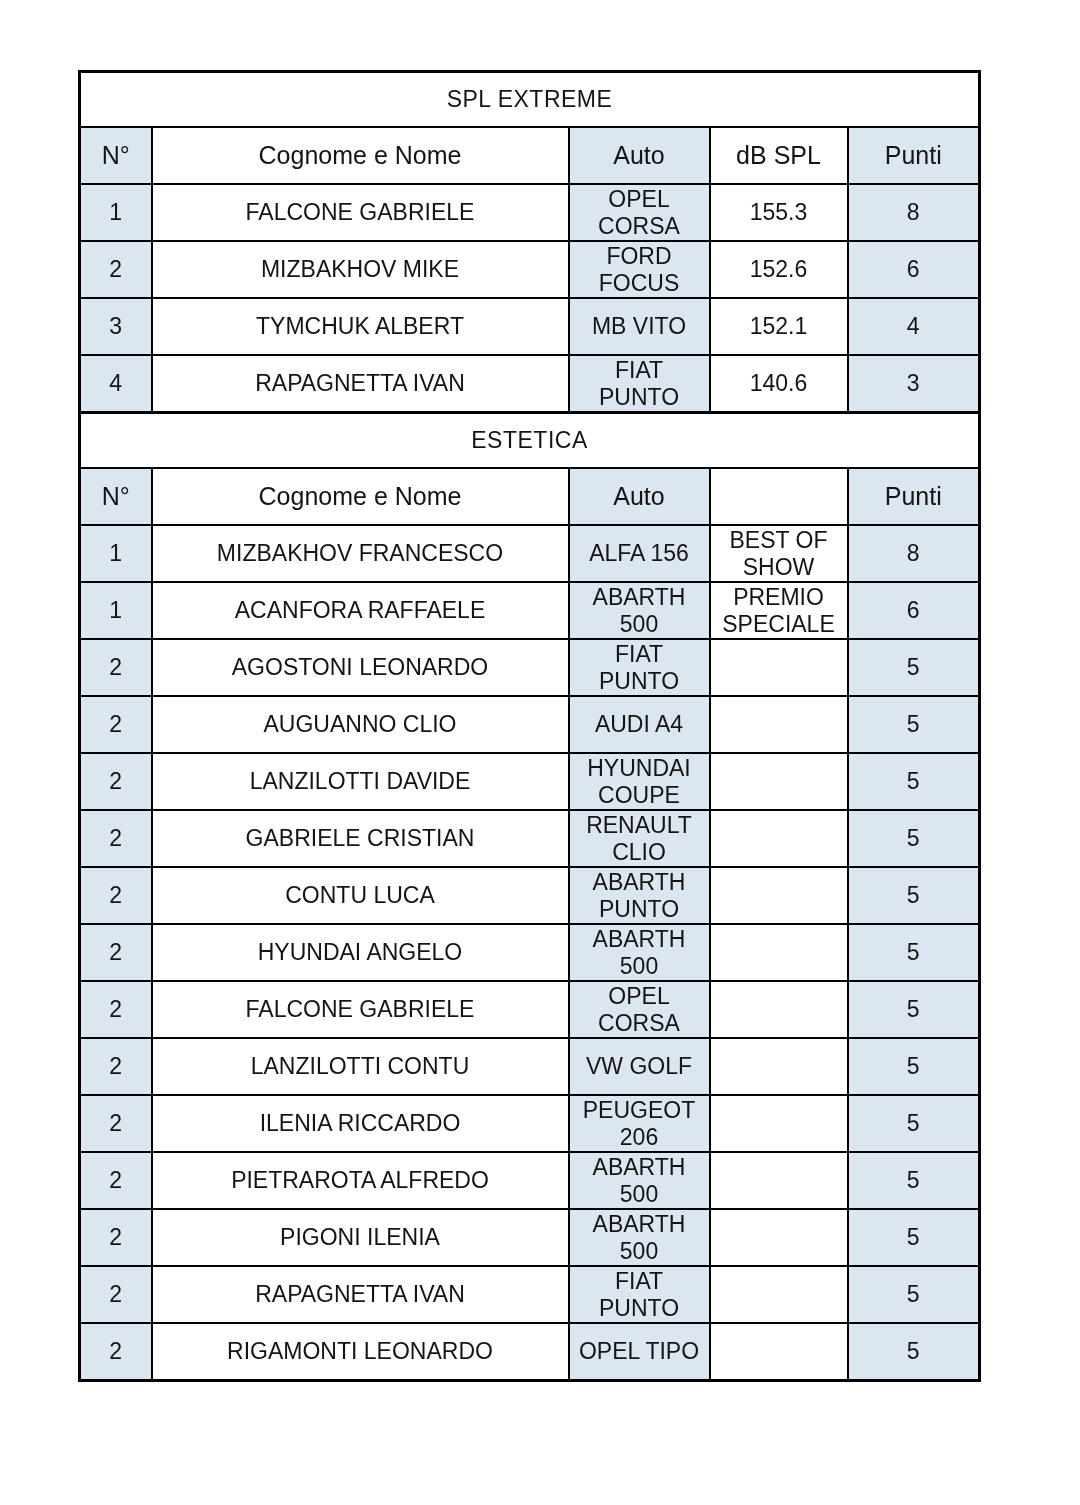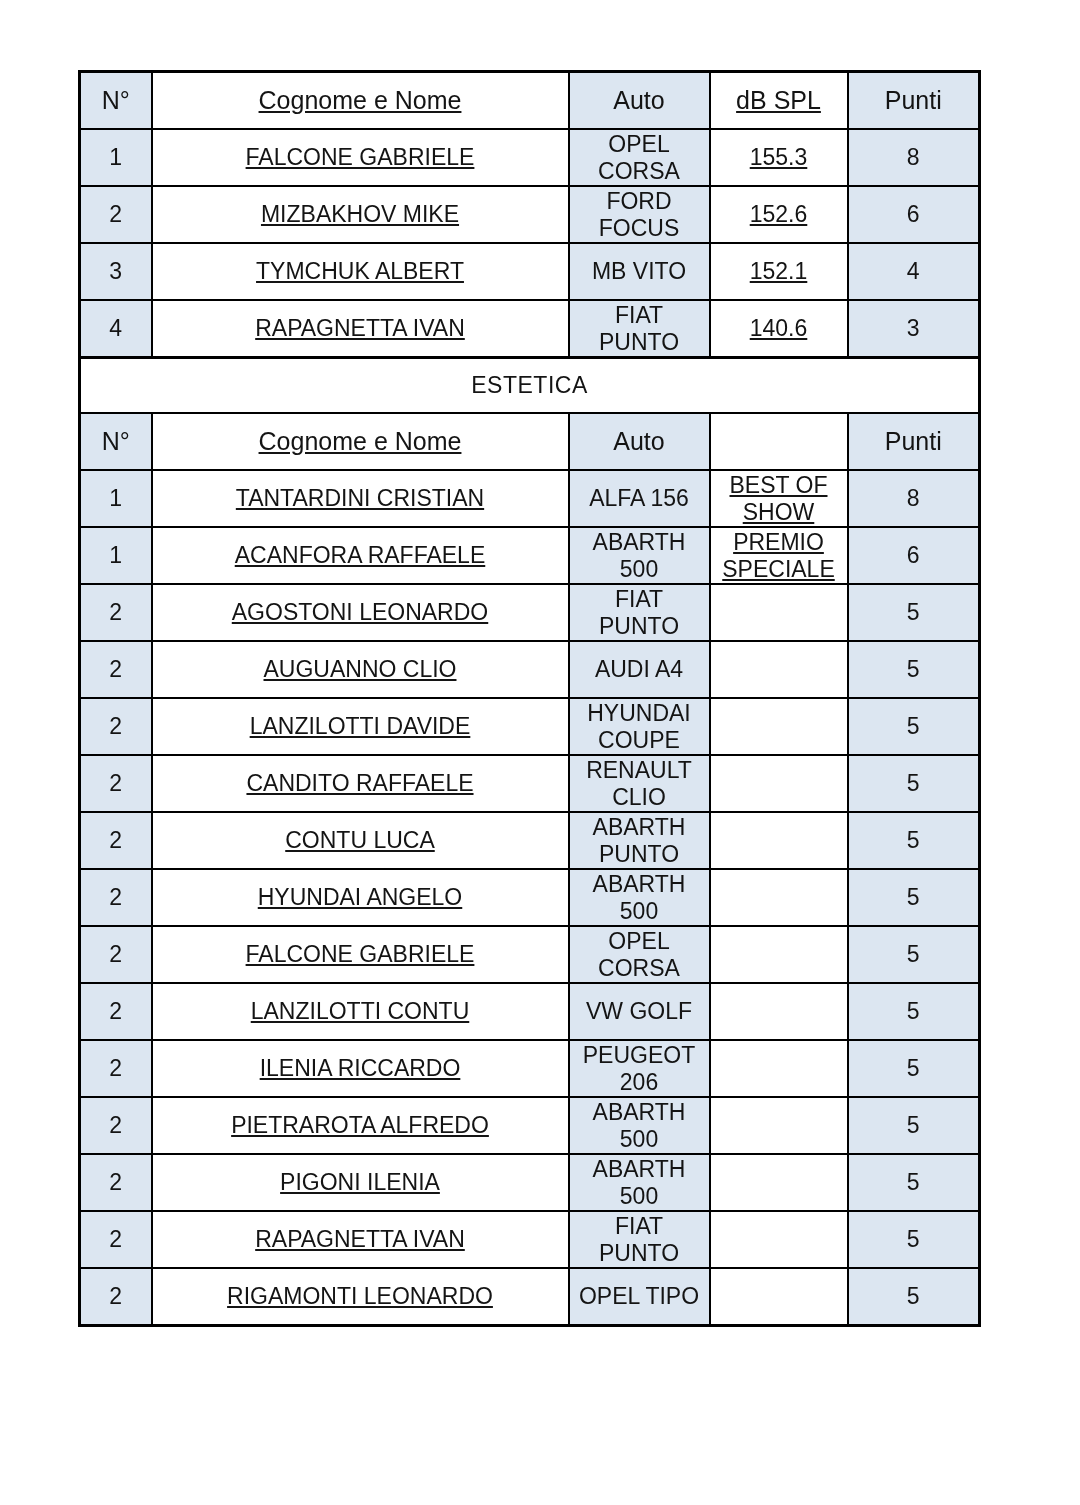--- a/index.html
+++ b/index.html
@@ -51,35 +51,38 @@
     border: 3px solid #000000;
   }
   tr.header-row td {
     font-size: 25px;
     height: 55px;
   }
   tr.data-row td {
     height: 55px;
   }
   td.blue  { background: #dce6f1; }
-  td.white { background: #ffffff; text-decoration: underline; }
+  td.white { background: #ffffff; }
 </style>
 </head>
 <body>
 
 <div class="page">
   <table class="grid">
       <colgroup>
         <col style="width: 72px;">
         <col style="width: 417px;">
         <col style="width: 141px;">
         <col style="width: 138px;">
         <col style="width: 132px;">
       </colgroup>
       <tbody>
+        <tr class="title-row">
+          <td colspan="5" class="title-cell">SPL EXTREME</td>
+        </tr>
         <tr class="header-row">
           <td class="blue">N°</td>
           <td class="white">Cognome e Nome</td>
           <td class="blue">Auto</td>
           <td class="white">dB SPL</td>
           <td class="blue">Punti</td>
         </tr>
         <tr class="data-row">
           <td class="blue">1</td>
           <td class="white">FALCONE GABRIELE</td>
@@ -124,21 +127,21 @@
         </tr>
         <tr class="header-row">
           <td class="blue">N°</td>
           <td class="white">Cognome e Nome</td>
           <td class="blue">Auto</td>
           <td class="white"></td>
           <td class="blue">Punti</td>
         </tr>
         <tr class="data-row">
           <td class="blue">1</td>
-          <td class="white">TANTARDINI CRISTIAN</td>
+          <td class="white">MIZBAKHOV FRANCESCO</td>
           <td class="blue">ALFA 156</td>
           <td class="white">BEST OF
 SHOW</td>
           <td class="blue">8</td>
         </tr>
         <tr class="data-row">
           <td class="blue">1</td>
           <td class="white">ACANFORA RAFFAELE</td>
           <td class="blue">ABARTH 500</td>
           <td class="white">PREMIO
@@ -162,21 +165,21 @@
         <tr class="data-row">
           <td class="blue">2</td>
           <td class="white">LANZILOTTI DAVIDE</td>
           <td class="blue">HYUNDAI
 COUPE</td>
           <td class="white"></td>
           <td class="blue">5</td>
         </tr>
         <tr class="data-row">
           <td class="blue">2</td>
-          <td class="white">CANDITO RAFFAELE</td>
+          <td class="white">GABRIELE CRISTIAN</td>
           <td class="blue">RENAULT
 CLIO</td>
           <td class="white"></td>
           <td class="blue">5</td>
         </tr>
         <tr class="data-row">
           <td class="blue">2</td>
           <td class="white">CONTU LUCA</td>
           <td class="blue">ABARTH
 PUNTO</td>

